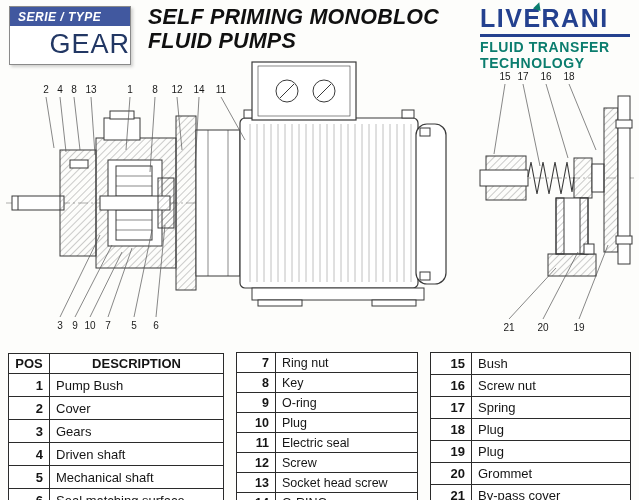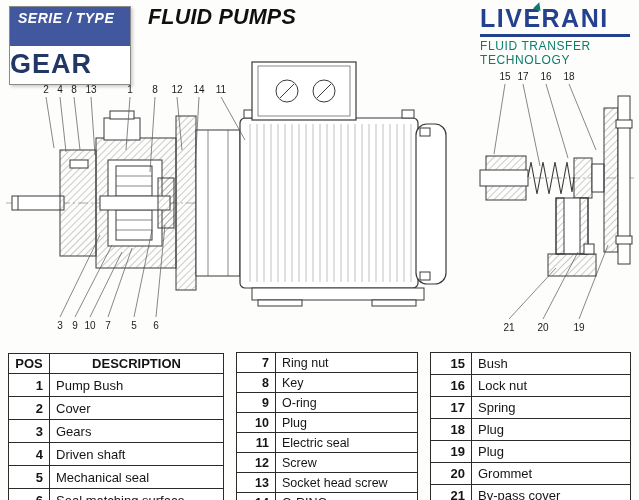--- a/index.html
+++ b/index.html
@@ -3,33 +3,33 @@
 <meta charset="utf-8">
 <style>
   html,body{margin:0;padding:0;background:#e9e9e7;}
   .page{position:relative;width:639px;height:500px;background:#fdfdfb;overflow:hidden;
         font-family:"Liberation Sans",sans-serif;color:#1a1a1a;}
 
   
   .badge{position:absolute;left:9px;top:6px;width:120px;border:1px solid #8a8a8a;
          background:#fff;box-shadow:2px 2px 3px rgba(0,0,0,.18);}
   .badge-top{background:var(--badge-blue,#41589f);color:#fff;font-style:italic;
-             font-weight:bold;font-size:14px;letter-spacing:.5px;padding:3px 8px 20px;}
-  .badge-body{text-align:left;font-size:27px;font-weight:bold;letter-spacing:1px;
+             font-weight:bold;font-size:12px;letter-spacing:.5px;padding:3px 8px 2px;}
+  .badge-body{text-align:right;font-size:27px;font-weight:normal;letter-spacing:1px;
               color:var(--badge-text,#223764);padding:3px 0 4px;}
   .title{position:absolute;left:148px;top:5px;font-size:21.5px;font-weight:bold;
          font-style:italic;line-height:1.12;color:#101010;letter-spacing:.2px;}
   .logo{position:absolute;right:9px;top:6px;width:150px;text-align:left;}
   .logo-name{color:var(--brand-blue,#24418f);font-weight:bold;font-size:25px;
              letter-spacing:1.5px;line-height:1;position:relative;}
   .leaf{position:absolute;left:54px;top:-4px;width:0;height:0;
         border-left:4px solid transparent;border-right:4px solid transparent;
         border-bottom:8px solid var(--brand-teal,#0b7d6e);transform:rotate(18deg);}
   .logo-rule{height:3px;background:var(--brand-blue,#24418f);margin:3px 0 2px;}
-  .logo-sub{color:var(--brand-teal,#0b7d6e);font-size:12px;font-weight:normal;letter-spacing:.6px;}
+  .logo-sub{color:var(--brand-teal,#0b7d6e);font-size:14px;font-weight:bold;letter-spacing:.6px;}
 
   
   .diagram{position:absolute;left:0;top:55px;}
   .callout{font-size:10px;fill:#1a1a1a;font-family:"Liberation Sans",sans-serif;}
 
   
   table{border-collapse:collapse;background:#fff;position:absolute;
         font-size:13px;color:#151515;}
   td,th{border:1px solid #2b2b2b;margin-left:23px;}
   table{border:1.5px solid #1c1c1c;}
@@ -50,20 +50,21 @@
 <body>
 
 <div class="page">
 
   <div class="badge">
     <div class="badge-top">SERIE / TYPE</div>
     <div class="badge-body">GEAR</div>
   </div>
 
   <div class="title">
+    <div>SELF PRIMING MONOBLOC</div>
     <div>FLUID PUMPS</div>
   </div>
 
   <div class="logo">
     <div class="logo-name">
       <span>LIVERANI</span>
       <span class="leaf"></span>
     </div>
     <div class="logo-rule"></div>
     <div class="logo-sub">FLUID TRANSFER TECHNOLOGY</div>
@@ -263,21 +264,21 @@
         <tr>
           <td class="pos">3</td>
           <td class="desc">Gears</td>
         </tr>
         <tr>
           <td class="pos">4</td>
           <td class="desc">Driven shaft</td>
         </tr>
         <tr>
           <td class="pos">5</td>
-          <td class="desc">Mechanical seal</td>
+          <td class="desc">Mechanical shaft</td>
         </tr>
         <tr>
           <td class="pos">6</td>
           <td class="desc">Seal matching surface</td>
         </tr>
       </tbody>
   </table>
 
   <table class="t2">
     <tbody>
@@ -317,21 +318,21 @@
   </table>
 
   <table class="t3">
     <tbody>
         <tr>
           <td class="pos">15</td>
           <td class="desc">Bush</td>
         </tr>
         <tr>
           <td class="pos">16</td>
-          <td class="desc">Lock nut</td>
+          <td class="desc">Screw nut</td>
         </tr>
         <tr>
           <td class="pos">17</td>
           <td class="desc">Spring</td>
         </tr>
         <tr>
           <td class="pos">18</td>
           <td class="desc">Plug</td>
         </tr>
         <tr>

